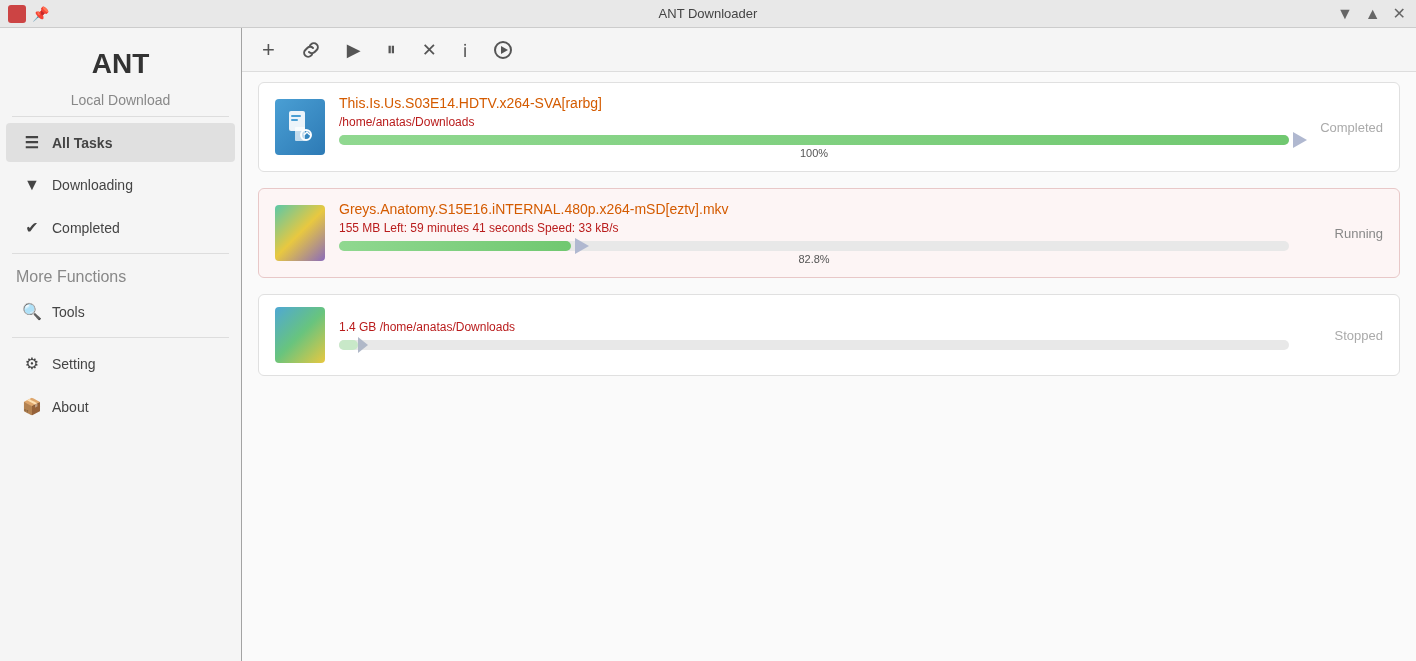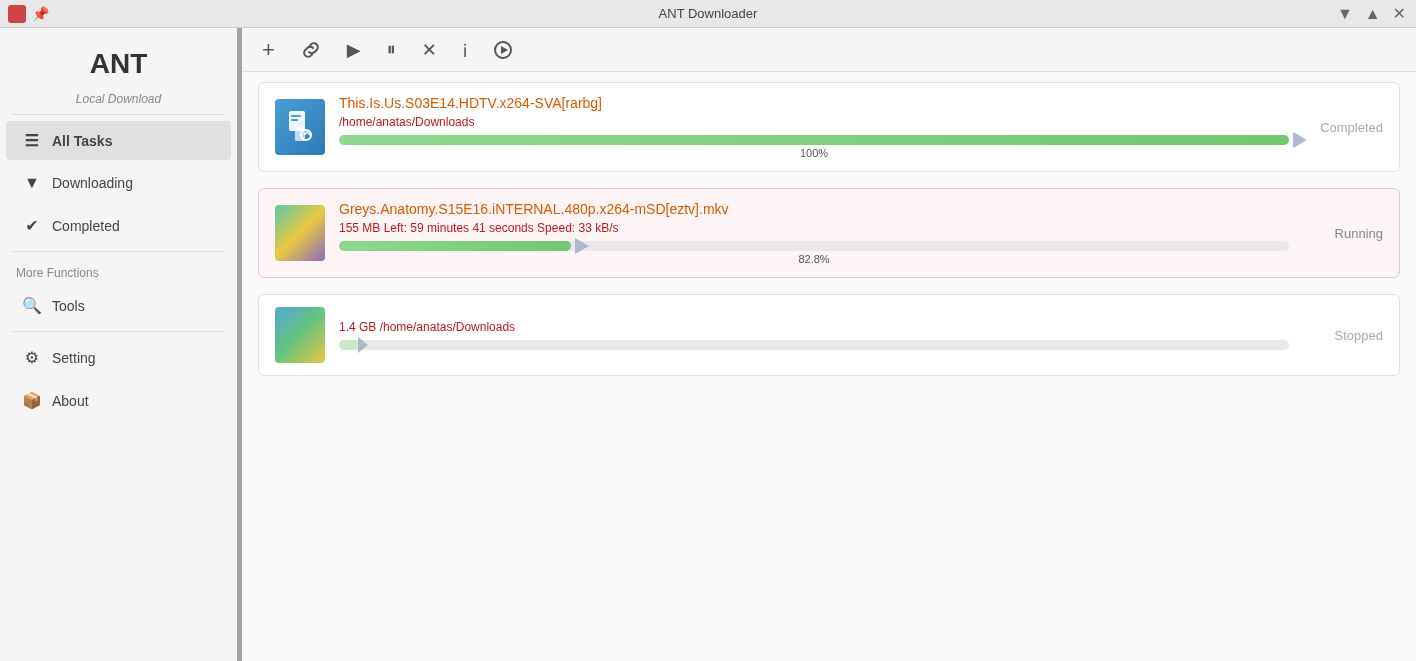--- a/index.html
+++ b/index.html
@@ -65,38 +65,37 @@
     .main-layout {
       display: flex;
       flex: 1;
       overflow: hidden;
     }
 
     
     .sidebar {
       width: 242px;
       background: #f5f5f5;
-      border-right: 5px solid #a3a3a3;
+      border-right: 1px solid #a3a3a3;
       display: flex;
       flex-direction: column;
       flex-shrink: 0;
     }
     .sidebar-logo {
       padding: 20px 16px 4px;
       font-size: 28px;
       font-weight: bold;
       color: #333;
       text-align: center;
     }
     .sidebar-section-label {
-      font-size: 12px;
+      font-size: 14px;
       color: #888;
       padding: 8px 16px 4px;
       text-align: center;
-      font-style: italic;
     }
     .sidebar-divider {
       height: 1px;
       background: #ddd;
       margin: 4px 12px;
     }
     .sidebar-item {
       display: flex;
       align-items: center;
       gap: 10px;
@@ -110,21 +109,21 @@
     .sidebar-item.active {
       background: #e0e0e0;
       font-weight: 600;
     }
     .sidebar-item-icon {
       font-size: 16px;
       width: 20px;
       text-align: center;
     }
     .sidebar-section-header {
-      font-size: 12px;
+      font-size: 16px;
       color: #888;
       padding: 10px 16px 4px;
     }
 
     
     .content {
       flex: 1;
       display: flex;
       flex-direction: column;
       background: #fafafa;

